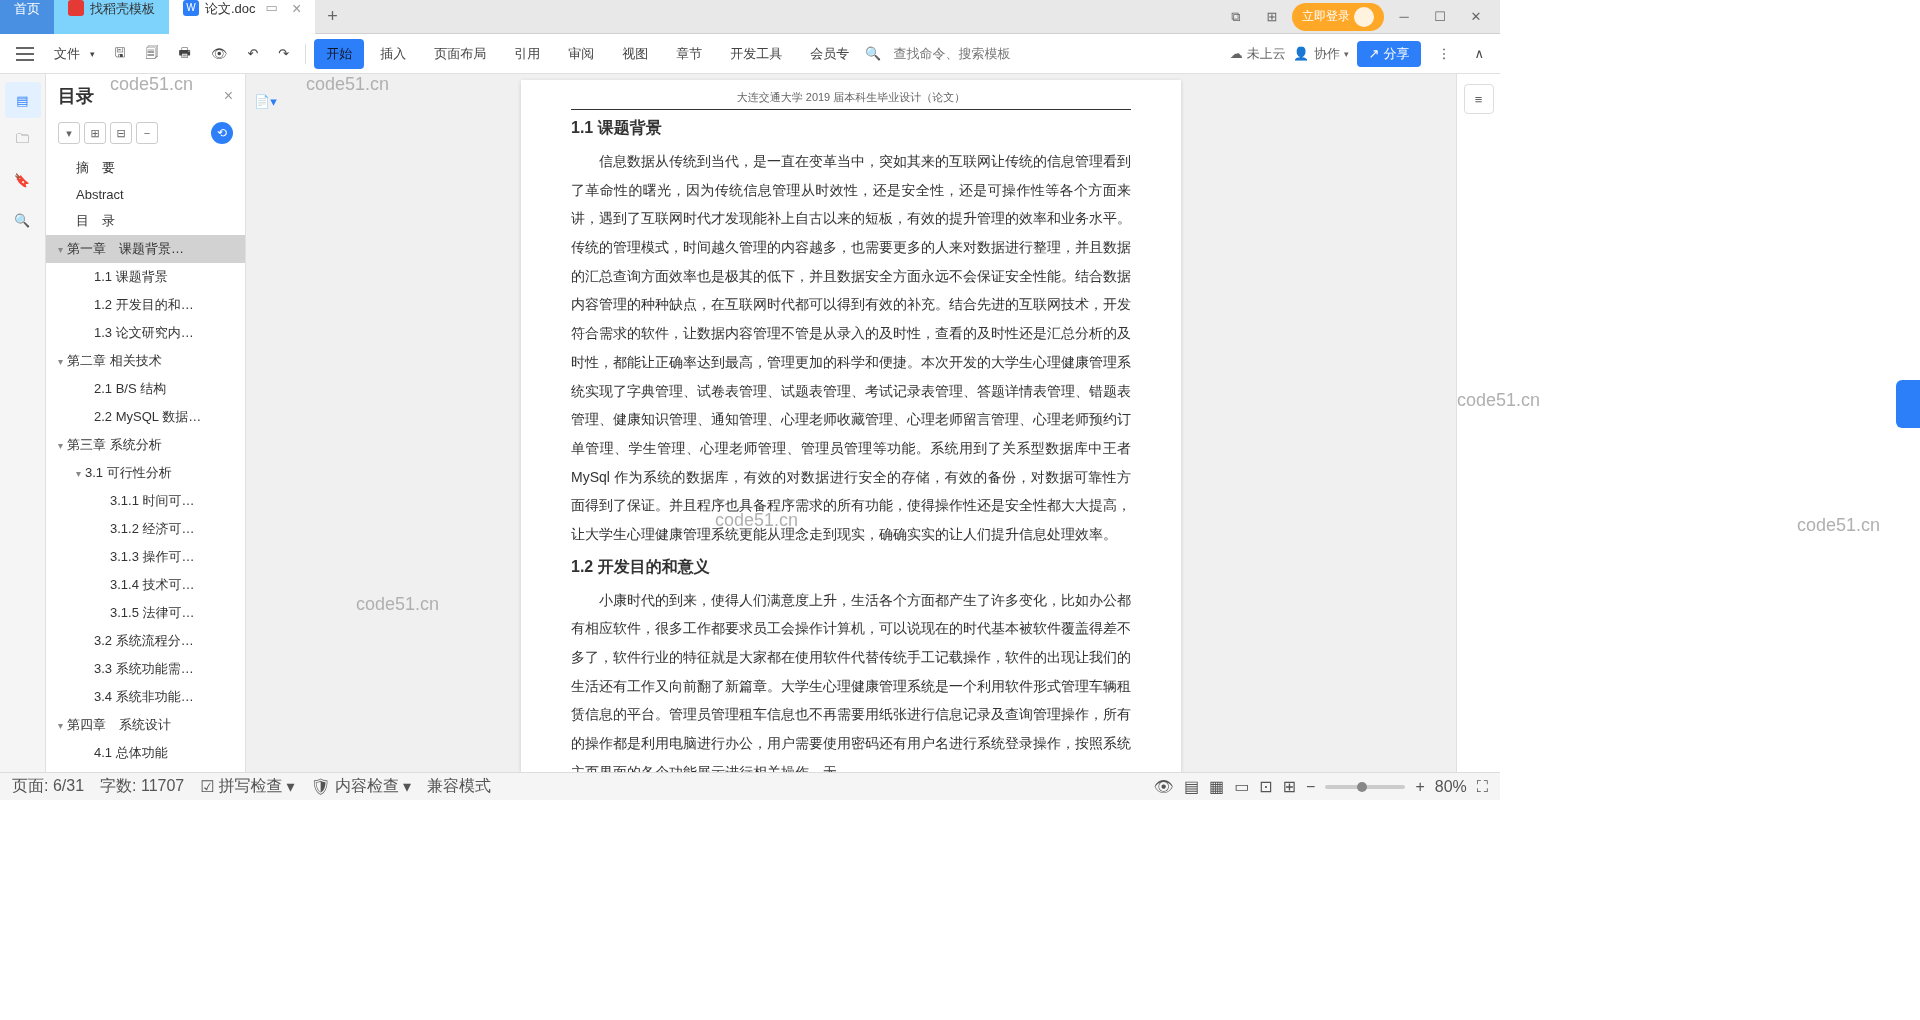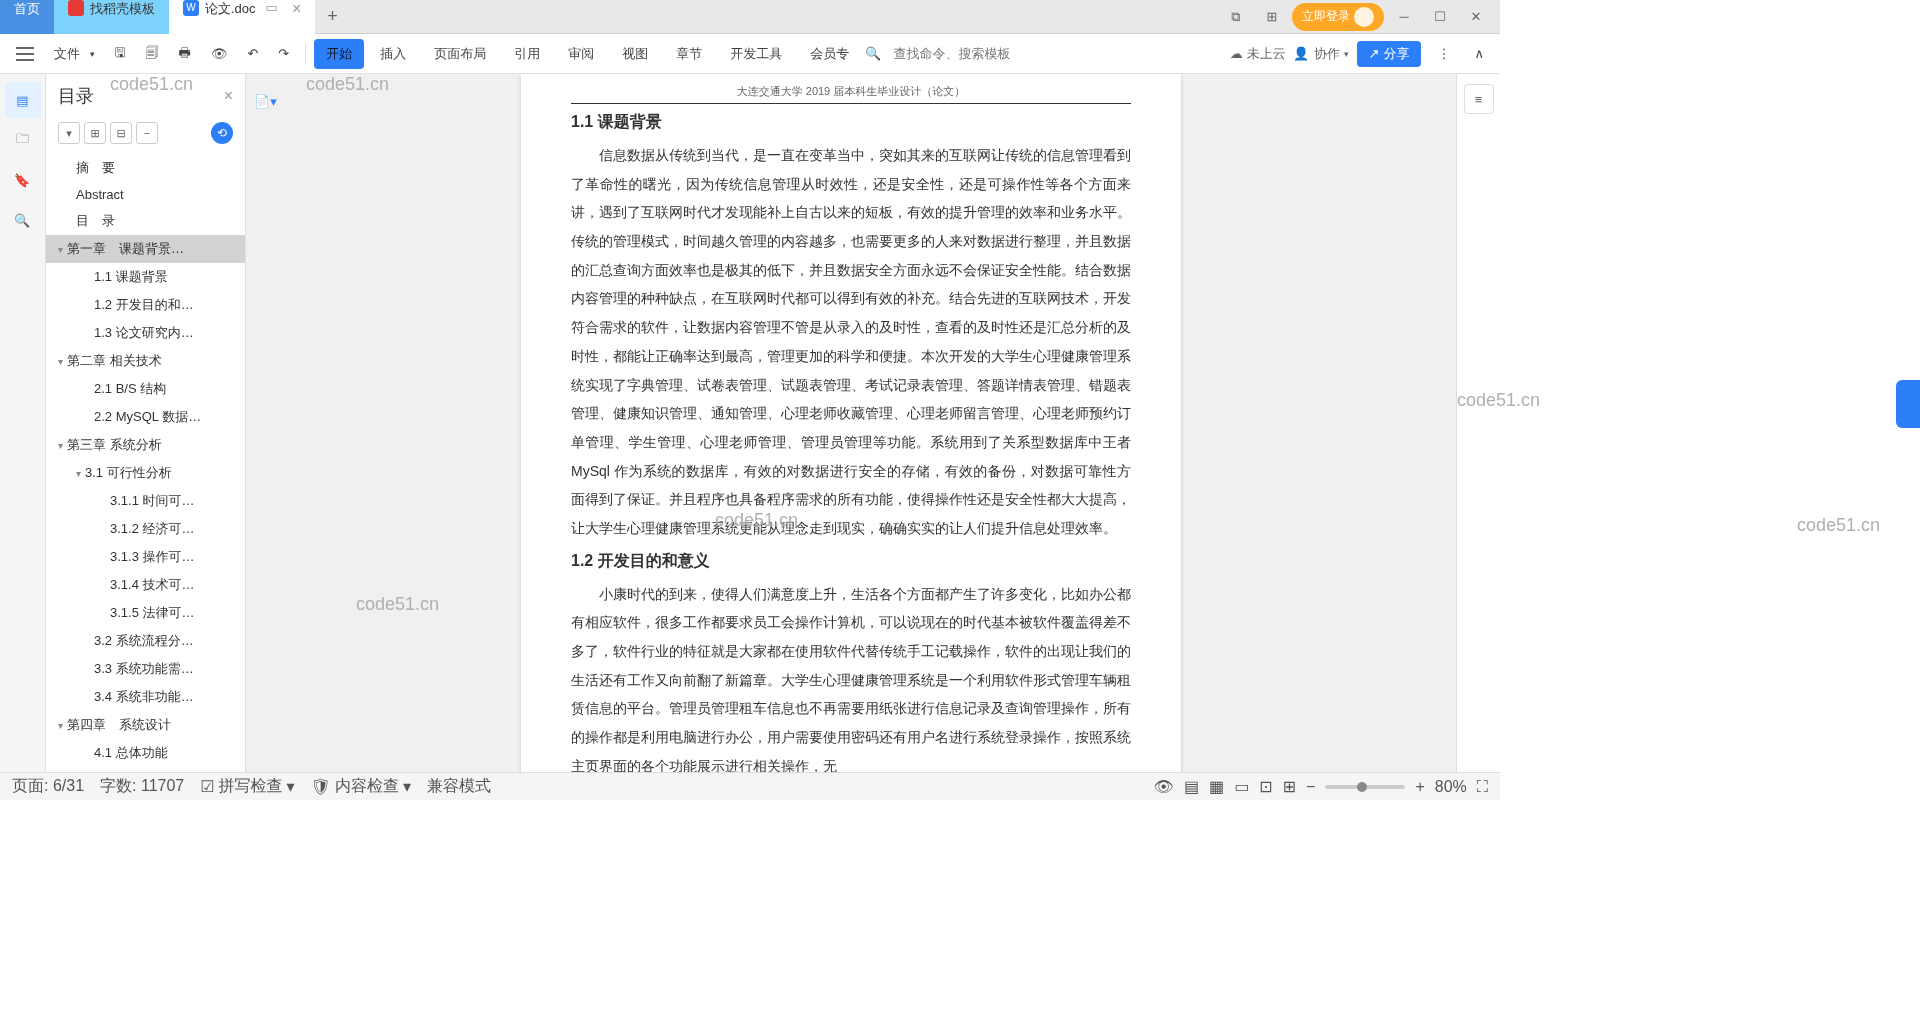--- a/index.html
+++ b/index.html
@@ -25,35 +25,35 @@
 .search-box{flex:0 0 180px;border:none;padding:4px 8px;color:#999;font-size:13px}
 .tb-right{margin-left:auto;display:flex;align-items:center;gap:8px}
 .cloud-btn{color:#666;display:flex;align-items:center;gap:4px}
 .share-btn{background:#2d7ff9;color:#fff;padding:4px 12px;border-radius:4px;display:flex;align-items:center;gap:4px}
 .main{display:flex;height:calc(100% - 34px - 40px - 28px)}
 .leftbar{width:46px;background:#f5f5f5;border-right:1px solid #e0e0e0;display:flex;flex-direction:column;align-items:center;padding-top:8px;gap:4px}
 .lb-btn{width:36px;height:36px;display:flex;align-items:center;justify-content:center;cursor:pointer;color:#666;border-radius:4px}
 .lb-btn.active{background:#e3f0ff;color:#2d7ff9}
 .outline{width:200px;border-right:1px solid #e0e0e0;display:flex;flex-direction:column;background:#fff}
 .outline-hdr{display:flex;align-items:center;padding:10px 12px;justify-content:space-between}
-.outline-hdr h3{font-size:18px;font-weight:400;color:#333}
+.outline-hdr h3{font-size:18px;font-weight:700;color:#333}
 .outline-close{color:#999;font-size:16px;cursor:pointer}
 .outline-tools{display:flex;align-items:center;padding:4px 12px;gap:4px}
 .ot-btn{width:22px;height:22px;border:1px solid #ccc;border-radius:3px;display:flex;align-items:center;justify-content:center;cursor:pointer;font-size:11px;color:#666}
 .ot-sync{margin-left:auto;width:22px;height:22px;background:#2d7ff9;border-radius:50%;display:flex;align-items:center;justify-content:center;color:#fff;font-size:12px}
 .outline-list{flex:1;overflow-y:auto;padding:6px 0}
 .ol-item{padding:5px 12px;cursor:pointer;font-size:13px;color:#333;white-space:nowrap;overflow:hidden;text-overflow:ellipsis;display:flex;align-items:center}
 .ol-item.active{background:#d2d2d2}
 .ol-item.l1{padding-left:12px}
 .ol-item.l2{padding-left:30px}
 .ol-item.l3{padding-left:48px}
 .ol-item.l4{padding-left:64px}
 .ol-caret{display:inline-block;margin-right:4px;color:#888;font-size:10px}
 .doc-area{flex:1;background:#f0f0f0;position:relative;overflow:hidden;display:flex;justify-content:center}
-.page{width:660px;background:#fff;padding:10px 50px 40px;box-shadow:0 1px 4px rgba(0,0,0,.15);position:relative}
+.page{width:660px;background:#fff;margin-top:6px;padding:10px 50px 40px;box-shadow:0 1px 4px rgba(0,0,0,.15);position:relative}
 .page-hdr{text-align:center;font-size:11px;color:#666;padding-bottom:4px;border-bottom:1px solid #333}
 .chapter-title{text-align:center;font-size:20px;font-weight:700;margin:8px 0 18px}
 .sec-title{font-size:16px;font-weight:700;margin:8px 0}
 .body-text{font-size:14px;line-height:2.05;text-align:justify;text-indent:2em}
 .floating-icon{position:absolute;left:8px;top:20px;color:#2d7ff9}
 .rightpanel{width:44px;border-left:1px solid #e0e0e0;background:#fff;display:flex;flex-direction:column;align-items:center;padding-top:10px}
 .rp-btn{width:30px;height:30px;display:flex;align-items:center;justify-content:center;border:1px solid #ddd;border-radius:4px;cursor:pointer;color:#666}
 .feedback-tab{position:absolute;right:0;top:380px;width:24px;height:48px;background:#2d7ff9;border-radius:6px 0 0 6px}
 .statusbar{height:28px;background:#f5f5f5;border-top:1px solid #ddd;display:flex;align-items:center;padding:0 12px;gap:16px;font-size:16px;color:#555}
 .sb-right{margin-left:auto;display:flex;align-items:center;gap:10px}

